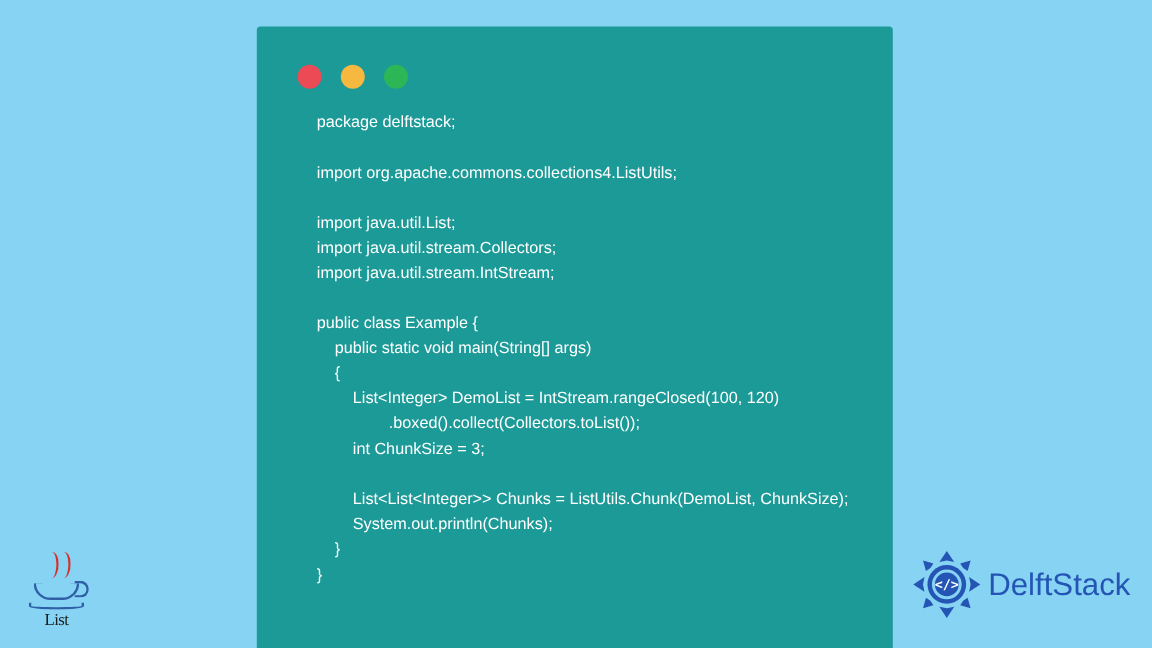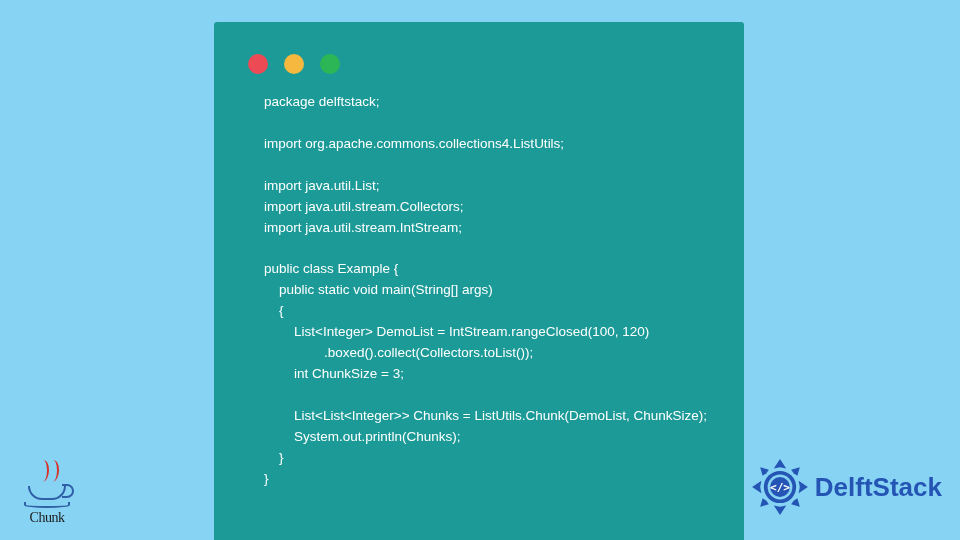--- a/index.html
+++ b/index.html
@@ -122,21 +122,21 @@
     position: relative;
   }
   .ds-badge svg {
     width: 100%;
     height: 100%;
   }
   .ds-text {
     font-family: 'Segoe UI', Arial, sans-serif;
     font-size: 26px;
     color: #2455b5;
-    font-weight: 700;
+    font-weight: 400;
   }
 </style>
 </head>
 <body>
 
 <div class="code-window">
   <div class="traffic-lights">
     <div class="dot red"></div>
     <div class="dot yellow"></div>
     <div class="dot green"></div>
@@ -159,21 +159,21 @@
         List&lt;List&lt;Integer&gt;&gt; Chunks = ListUtils.Chunk(DemoList, ChunkSize);
         System.out.println(Chunks);
     }
 }</pre>
 </div>
 
 <div class="java-logo">
   <div class="steam"></div>
   <div class="cup"></div>
   <div class="saucer"></div>
-  <div class="java-text">Chunk</div>
+  <div class="java-text">List</div>
 </div>
 
 <div class="delftstack-logo">
   <div class="ds-badge">
     <svg viewBox="0 0 100 100">
       <g transform="translate(50,50)">
 
         <g fill="#2455b5">
           <path d="M0,-45 L10,-30 L0,-32 L-10,-30 Z"></path>
           <path d="M0,45 L10,30 L0,32 L-10,30 Z"></path>

